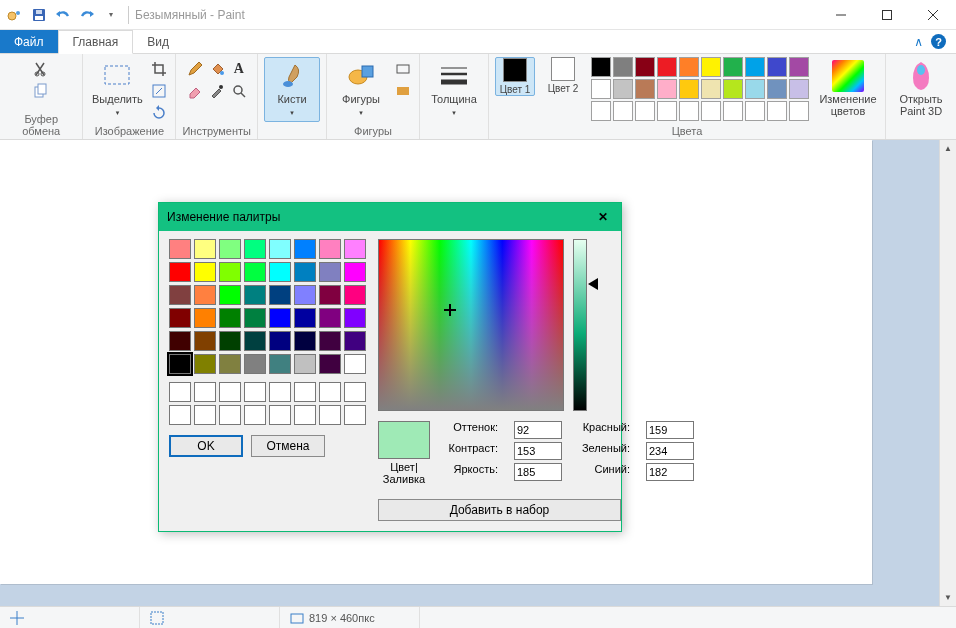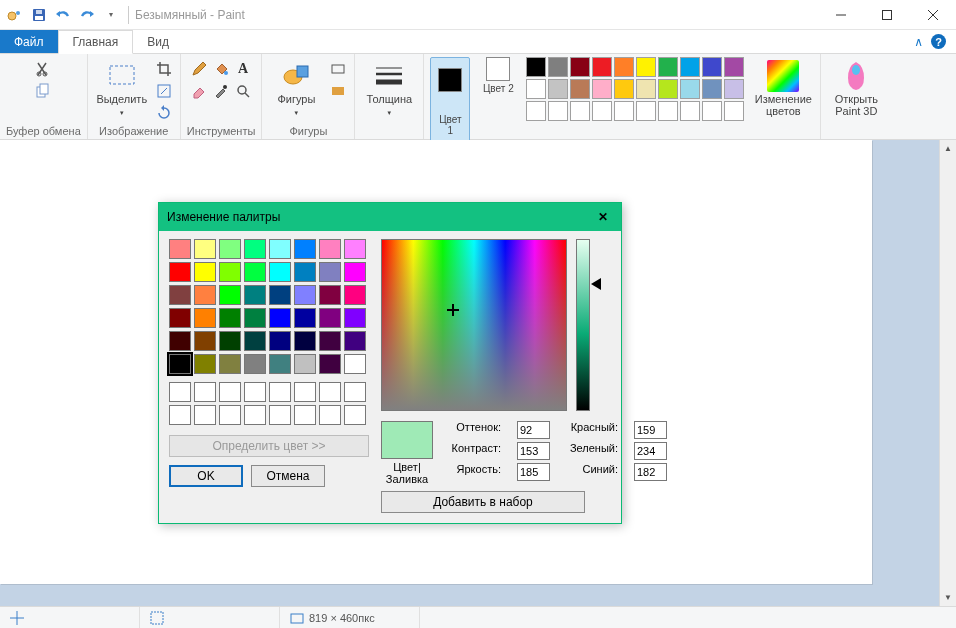--- a/index.html
+++ b/index.html
@@ -36,21 +36,21 @@
 .si { width: 20px; height: 20px; display: flex; align-items: center; justify-content: center; }
 
 
 .swatch-row { display: grid; grid-template-columns: repeat(10,20px); grid-auto-rows: 20px; gap: 2px; }
 .sw { width: 20px; height: 20px; border: 1px solid #a0a0a0; }
 
 
 .colorwell { display: flex; flex-direction: column; align-items: center; width: 40px; }
 .colorwell .well { width: 24px; height: 24px; border: 1px solid #888; }
 .colorwell .wl { font-size: 10px; text-align: center; line-height: 11px; margin-top: 2px; }
-.colorwell.selected { background: #cde6f7; border: 1px solid #7bb3e0; padding: 10px; border-radius: 2px; gap: 20px; }
+.colorwell.selected { background: #cde6f7; border: 1px solid #7bb3e0; padding: 0; border-radius: 2px; }
 
 
 .workarea { position: relative; height: 466px; background: #c3d3e5; display: flex; }
 .canvas { background: #fff; width: 872px; height: 444px; margin: 0; box-shadow: 1px 1px 0 rgba(0,0,0,0.1); position: relative; }
 .vscroll { width: 17px; background: #f0f0f0; position: absolute; right: 0; top: 0; bottom: 0; border-left: 1px solid #dadada; }
 .vscroll .arrow { height: 17px; display: flex; align-items: center; justify-content: center; font-size: 8px; color: #555; }
 
 
 .status { height: 22px; border-top: 1px solid #dadada; background: #f5f6f7; display: flex; align-items: center; font-size: 11px; color: #555; }
 .status .cell { padding: 0 10px; border-right: 1px solid #e0e0e0; height: 100%; display: flex; align-items: center; gap: 5px; min-width: 140px; }
@@ -92,22 +92,22 @@
   background: linear-gradient(to bottom, #e6fff0 0%, #0aab76 55%, #000 100%); vertical-align: top; position: relative; }
 .lumptr { position: absolute; right: -12px; top: 38px; width: 0; height: 0; border-top: 6px solid transparent; border-bottom: 6px solid transparent; border-right: 10px solid #000; }
 
 .preview { display: inline-block; vertical-align: top; width: 52px; }
 .preview .pv { width: 52px; height: 38px; background: #9feab6; border: 1px solid #777; margin-top: 6px; }
 .preview .pvl { font-size: 11px; text-align: center; margin-top: 2px; }
 
 .fields { display: inline-block; vertical-align: top; margin-left: 6px; margin-top: 6px; font-size: 11px; }
 .frow { display: flex; gap: 16px; margin-bottom: 3px; justify-content: flex-end; }
 .frow label { width: 56px; text-align: right; }
-.frow input { width: 33px; height: 18px; border: 1px solid #777; font-size: 11px; text-align: left; padding-left: 2px; }
-.addbtn { width: 204px; height: 22px; border: 1px solid #8a8a8a; background: #e9e9e9; display: flex; align-items: center; justify-content: center; margin-top: 6px; }
+.frow input { width: 48px; height: 18px; border: 1px solid #777; font-size: 11px; text-align: left; padding-left: 2px; }
+.addbtn { width: 243px; height: 22px; border: 1px solid #8a8a8a; background: #e9e9e9; display: flex; align-items: center; justify-content: center; margin-top: 14px; }
 
 .fieldswrap { display: flex; margin-top: 4px; gap: 6px; }
 
 .rainbowbtn { width:32px; height:32px; background: linear-gradient(135deg,#ff0080,#ff8000,#ffff00,#00ff00,#00c0ff,#8000ff); border-radius:2px; }
 </style>
 </head>
 <body>
 
 <div class="titlebar">
   <div class="qat">
@@ -256,20 +256,34 @@
             <svg width="16" height="16">
               <circle cx="7" cy="7" r="4" fill="none" stroke="#555" stroke-width="1.5"></circle>
               <line x1="10" y1="10" x2="14" y2="14" stroke="#555" stroke-width="1.5"></line>
             </svg>
           </div>
       </div>
     </div>
     <div class="glabel">Инструменты</div>
   </div>
 
+  <div class="group">
+    <div class="body">
+      <div class="bigbtn selected">
+        <div class="icon">
+            <svg width="30" height="30">
+              <path d="M18 4 Q24 8 20 16 L14 22 Q10 20 12 16 Z" fill="#d0a060" stroke="#a07030"></path>
+              <ellipse cx="11" cy="23" rx="5" ry="3" fill="#4a8fd8"></ellipse>
+            </svg>
+          </div>
+        <div class="lbl"><span>Кисти</span><br><span style="font-size:7px">▾</span></div>
+      </div>
+    </div>
+    <div class="glabel">&nbsp;</div>
+  </div>
 
   <div class="group">
     <div class="body">
       <div class="bigbtn">
         <div class="icon">
             <svg width="30" height="30">
               <ellipse cx="12" cy="16" rx="9" ry="7" fill="#f5b748" stroke="#c88a20"></ellipse>
               <rect x="16" y="5" width="11" height="11" fill="#5aa0e0" stroke="#2a6ab0"></rect>
             </svg>
           </div>
@@ -480,21 +494,20 @@
           <div class="cc"></div>
         <div class="cc"></div>
           <div class="cc"></div>
           <div class="cc"></div>
           <div class="cc"></div>
           <div class="cc"></div>
           <div class="cc"></div>
           <div class="cc"></div>
           <div class="cc"></div>
       </div>
-      <div class="definebtn">Определить цвет &gt;&gt;</div>
       <div class="dlgbtns">
         <div class="dlgbtn primary">OK</div>
         <div class="dlgbtn">Отмена</div>
       </div>
     </div>
     <div class="rightcol">
       <div>
         <div class="gradbox"><div class="cross"></div></div>
         <div class="lumstrip"><div class="lumptr"></div></div>
       </div>

